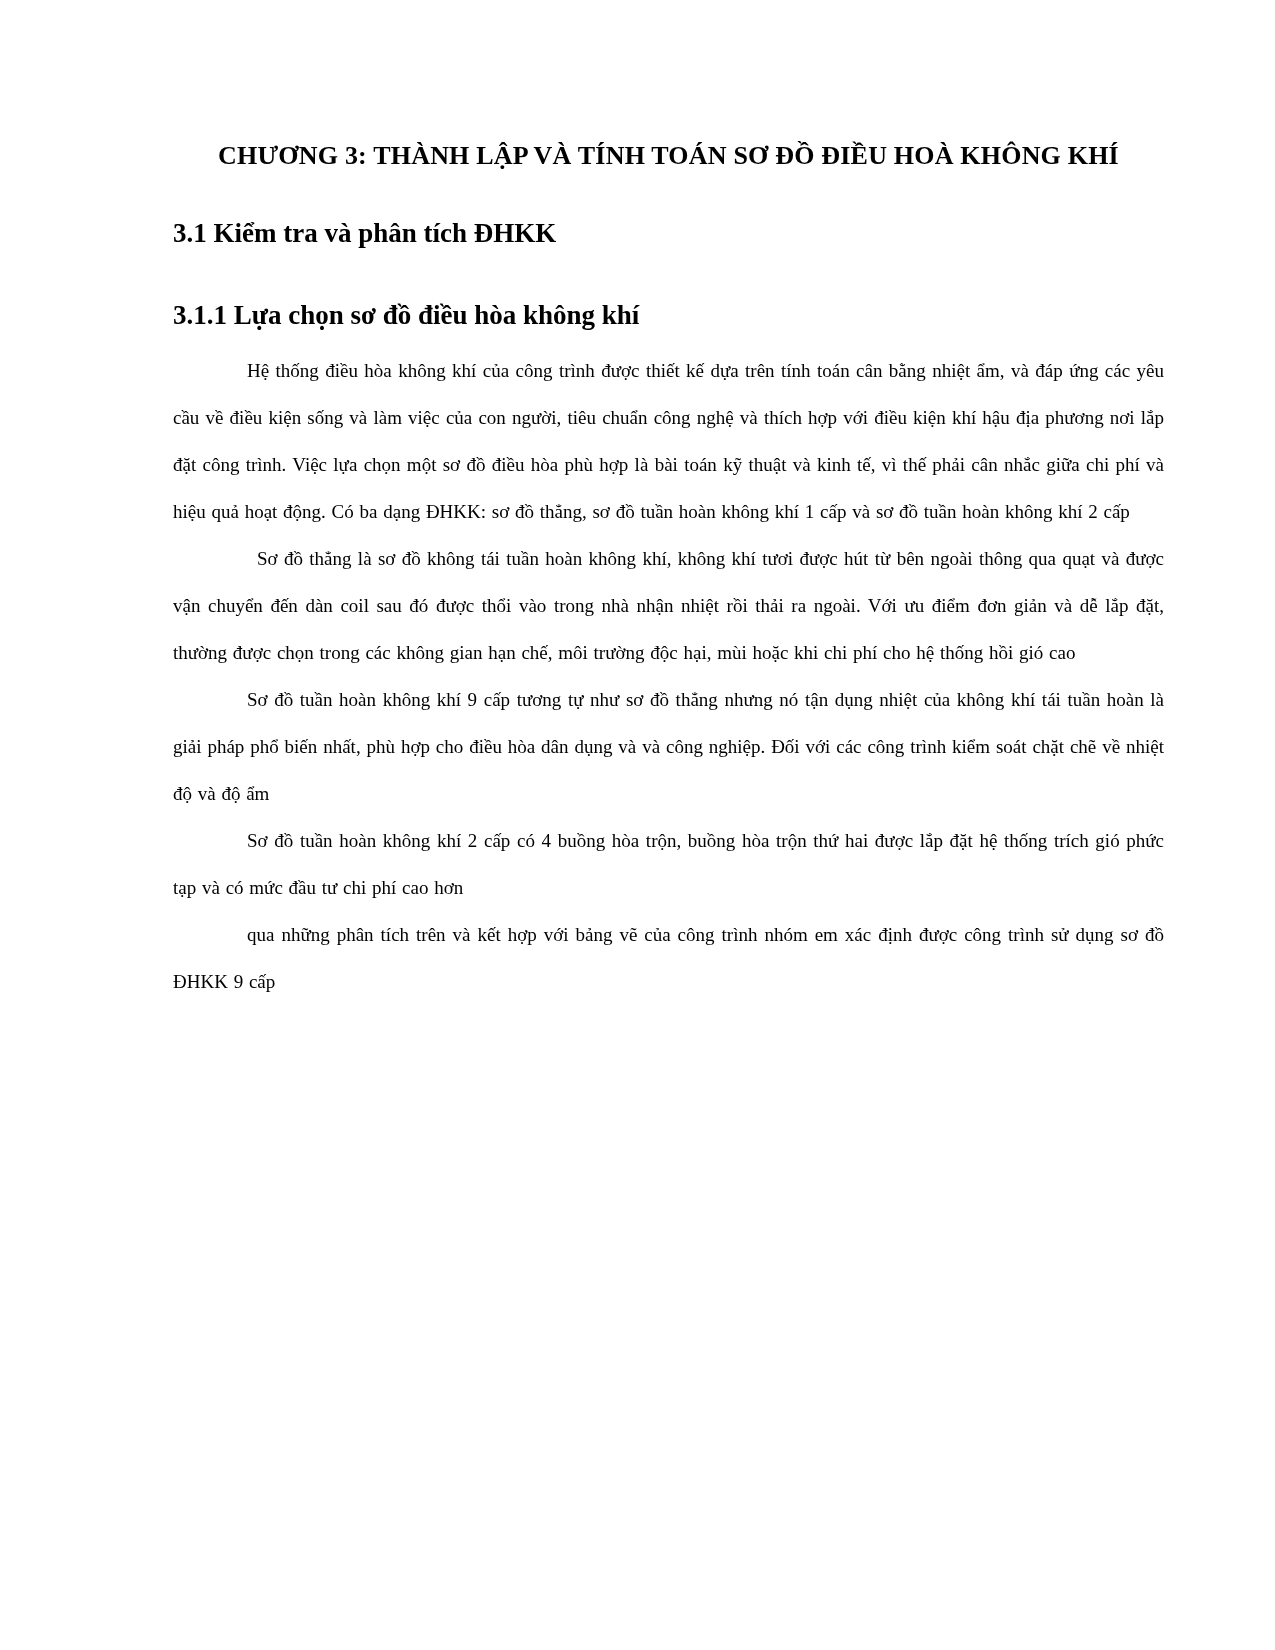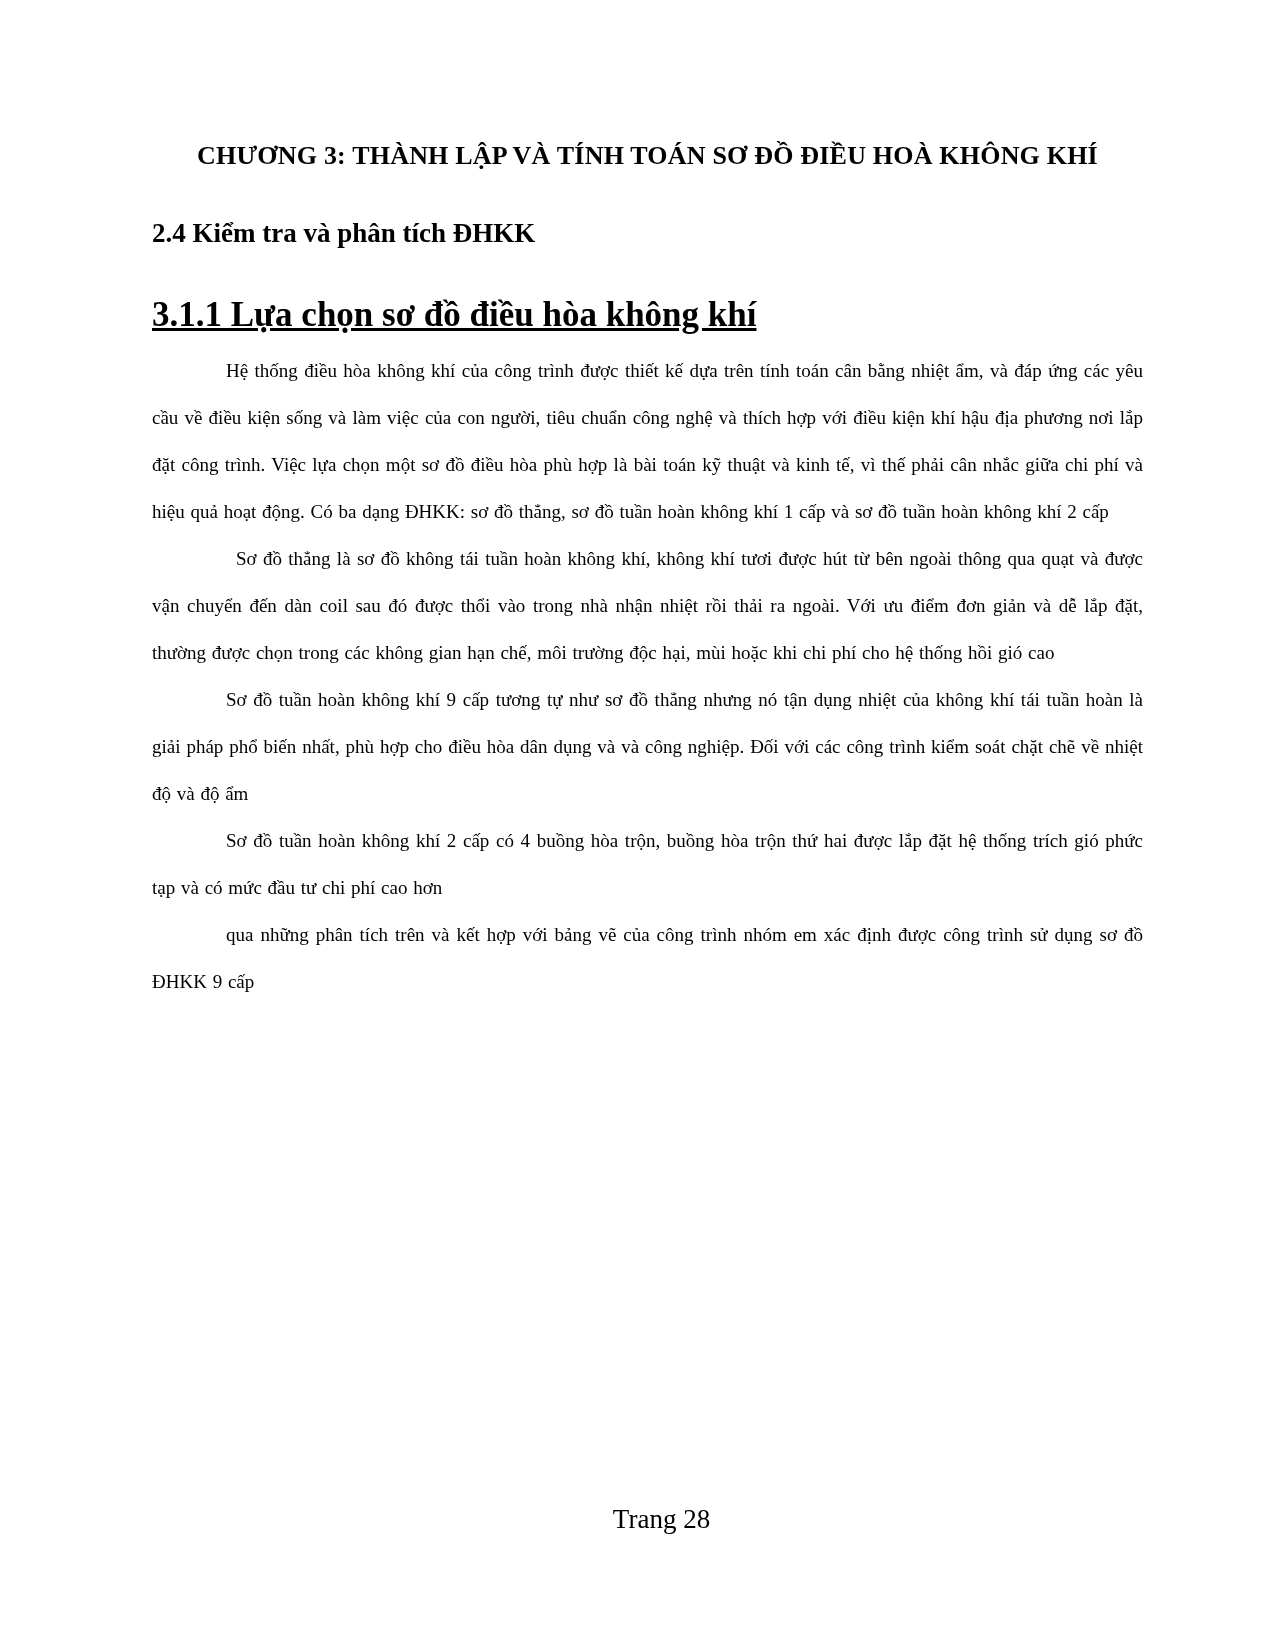--- a/index.html
+++ b/index.html
@@ -16,44 +16,43 @@
   }
   .page {
     position: relative;
     width: 1275px;
     height: 1650px;
     background: #ffffff;
     overflow: hidden;
   }
   .content {
     position: absolute;
-    left: 152px;
+    left: 173px;
     top: 0;
     width: 991px;
   }
   .chapter-title {
     margin: 140px 0 0 0;
     text-align: center;
     font-weight: bold;
     font-size: 26px;
     line-height: 32px;
     letter-spacing: 0.2px;
   }
   .section-heading {
     margin: 45px 0 0 0;
     font-weight: bold;
     font-size: 27px;
     line-height: 32px;
   }
   .subsection-heading {
     margin: 50px 0 0 0;
     font-weight: bold;
-    font-size: 35px;
+    font-size: 27px;
     line-height: 32px;
-    text-decoration: underline;
   }
   .body-text {
     margin: 16px 0 0 0;
   }
   p.para {
     margin: 0;
     font-size: 19px;
     line-height: 47px;
     text-align: justify;
     text-indent: 74px;
@@ -73,28 +72,27 @@
   }
 </style>
 </head>
 <body>
 
 <div class="page">
   <div class="content">
 
     <h1 class="chapter-title">CHƯƠNG 3: THÀNH LẬP VÀ TÍNH TOÁN SƠ ĐỒ ĐIỀU HOÀ KHÔNG KHÍ</h1>
 
-    <h2 class="section-heading">2.4 Kiểm tra và phân tích ĐHKK</h2>
+    <h2 class="section-heading">3.1 Kiểm tra và phân tích ĐHKK</h2>
 
     <h3 class="subsection-heading">3.1.1 Lựa chọn sơ đồ điều hòa không khí</h3>
 
     <div class="body-text">
       <p class="para">Hệ thống điều hòa không khí của công trình được thiết kế dựa trên tính toán cân bằng nhiệt ẩm, và đáp ứng các yêu cầu về điều kiện sống và làm việc của con người, tiêu chuẩn công nghệ và thích hợp với điều kiện khí hậu địa phương nơi lắp đặt công trình. Việc lựa chọn một sơ đồ điều hòa phù hợp là bài toán kỹ thuật và kinh tế, vì thế phải cân nhắc giữa chi phí và hiệu quả hoạt động. Có ba dạng ĐHKK: sơ đồ thẳng, sơ đồ tuần hoàn không khí 1 cấp và sơ đồ tuần hoàn không khí 2 cấp</p>
       <p class="para extra-indent">Sơ đồ thẳng là sơ đồ không tái tuần hoàn không khí, không khí tươi được hút từ bên ngoài thông qua quạt và được vận chuyển đến dàn coil sau đó được thổi vào trong nhà nhận nhiệt rồi thải ra ngoài. Với ưu điểm đơn giản và dễ lắp đặt, thường được chọn trong các không gian hạn chế, môi trường độc hại, mùi hoặc khi chi phí cho hệ thống hồi gió cao</p>
       <p class="para">Sơ đồ tuần hoàn không khí 9 cấp tương tự như sơ đồ thẳng nhưng nó tận dụng nhiệt của không khí tái tuần hoàn là giải pháp phổ biến nhất, phù hợp cho điều hòa dân dụng và và công nghiệp. Đối với các công trình kiểm soát chặt chẽ về nhiệt độ và độ ẩm</p>
       <p class="para">Sơ đồ tuần hoàn không khí 2 cấp có 4 buồng hòa trộn, buồng hòa trộn thứ hai được lắp đặt hệ thống trích gió phức tạp và có mức đầu tư chi phí cao hơn</p>
       <p class="para">qua những phân tích trên và kết hợp với bảng vẽ của công trình nhóm em xác định được công trình sử dụng sơ đồ ĐHKK 9 cấp</p>
     </div>
 
   </div>
 
-  <div class="page-footer">Trang 28</div>
 </div>
 
 </body></html>

